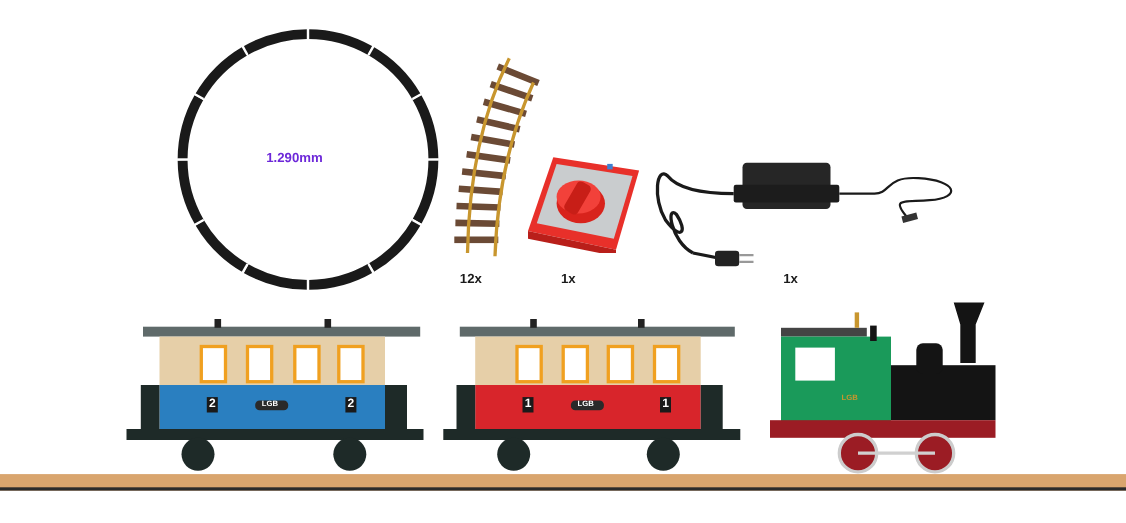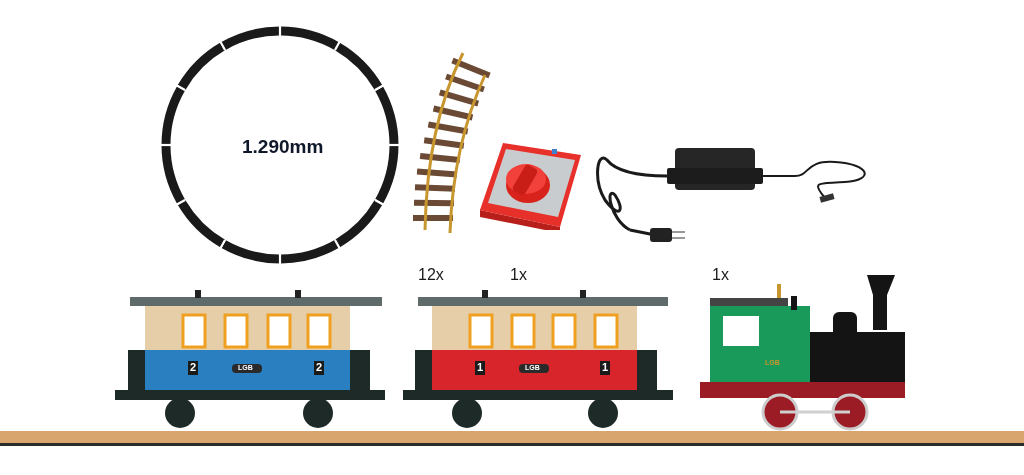--- a/index.html
+++ b/index.html
@@ -1,19 +1,19 @@
 <!DOCTYPE html>
 <html><head>
 <meta charset="utf-8">
 <style>
   html,body{margin:0;padding:0;background:#fff;}
   body{width:1024px;height:475px;position:relative;overflow:hidden;font-family:"Liberation Sans",sans-serif;}
   .abs{position:absolute;}
-  .label{position:absolute;font-weight:normal;color:#1a1a1a;font-size:16px;margin-top:20px;}
-  .circle-label{position:absolute;font-weight:bold;font-size:19px;color:#0f172a;left:242px;top:136px;}
+  .label{position:absolute;font-weight:bold;color:#1a1a1a;font-size:12px;}
+  .circle-label{position:absolute;font-weight:bold;font-size:12px;color:#6d28d9;left:242px;top:136px;}
 </style>
 </head>
 <body>
 
 <svg class="abs" style="left:150px;top:10px" width="260" height="260" viewBox="0 0 260 260">
   <g fill="none" stroke="#1a1a1a" stroke-width="9">
     <circle cx="130" cy="135" r="114" stroke-dasharray="58.7 1"></circle>
   </g>
   <g stroke="#fff" stroke-width="2.2">
     <line x1="130" y1="16" x2="130" y2="26"></line>

